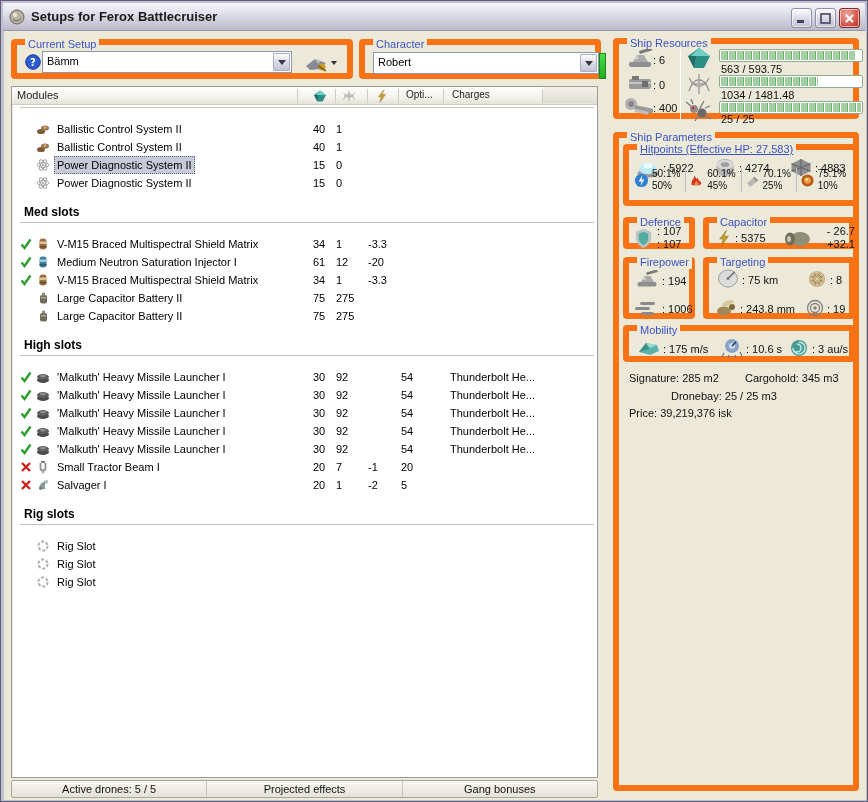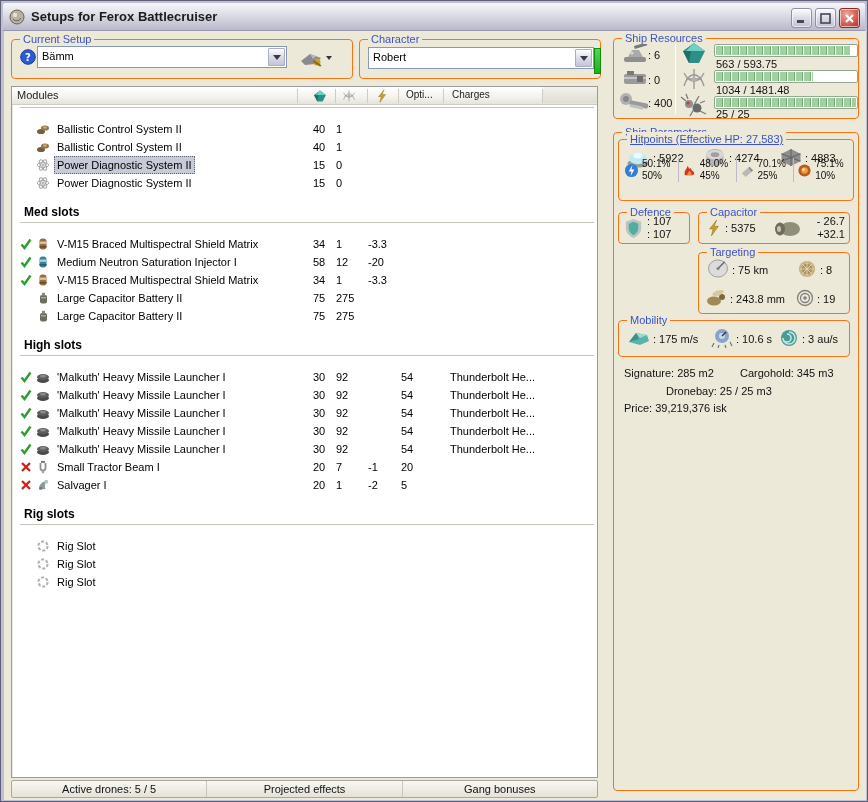--- a/index.html
+++ b/index.html
@@ -10,21 +10,21 @@
     background:linear-gradient(180deg,#f6f6fa 0%,#dcdce6 45%,#b9b9cb 100%);
     border-bottom:1px solid #9897ab;display:flex;align-items:center;padding:0 6px;border-radius:2px 2px 0 0;}
   .app-icon{width:16px;height:16px;display:inline-block;margin-right:6px;flex:0 0 auto;}
   .title-text{font-size:13px;font-weight:bold;color:#1b1b1b;}
   .winbtns{position:absolute;right:5px;top:5px;display:flex;gap:3px;}
   .wbtn{width:21px;height:20px;border-radius:3px;border:1px solid #8f8fa8;display:flex;align-items:center;justify-content:center;
     background:linear-gradient(180deg,#fdfdfe,#d8d8e4 55%,#c2c2d4);box-shadow:inset 0 0 0 1px rgba(255,255,255,.6);}
   .wbtn.close{background:radial-gradient(circle at 35% 30%,#f0a89e,#d4574e 60%,#a82d24);border-color:#8a2a22;}
   .wbtn svg{display:block;}
   .main{position:absolute;left:3px;top:30px;width:862px;height:769px;background:#ece9d8;overflow:hidden;}
-  .groupbox{position:absolute;border:1px solid #f97316;border-radius:4px;}
+  .groupbox{position:absolute;border:6px solid #f97316;border-radius:4px;}
   .legend{position:absolute;top:-8px;left:8px;background:#ece9d8;color:#3b53c4;padding:0 3px;font-size:11px;line-height:14px;white-space:nowrap;}
   .i{display:inline-block;}
   .i svg{width:100%;height:100%;display:block;}
   .abs{position:absolute;}
   .val{position:absolute;font-size:11px;color:#111;white-space:nowrap;line-height:13px;}
   
   .combo{position:absolute;height:22px;background:#fff;border:1px solid #8a98b8;}
   .combo-value{position:absolute;left:4px;top:3px;font-size:11px;color:#000;white-space:nowrap;}
   .combo-btn{position:absolute;right:1px;top:1px;bottom:1px;width:17px;border:1px solid #a8aec4;border-radius:1px;
     background:linear-gradient(180deg,#fdfdfe,#dcdce8 50%,#c4c4d6);display:flex;align-items:center;justify-content:center;}
@@ -341,21 +341,21 @@
                 </svg>
               </span>
               <span class="mi i">
                 <svg viewBox="0 0 14 14">
                   <rect x="3.5" y="1.5" width="7" height="11" rx="3" fill="#3f7f9c"></rect>
                   <rect x="3.5" y="4.5" width="7" height="2.4" fill="#9cd4e0"></rect>
                   <rect x="3.5" y="9" width="7" height="1.6" fill="#2a5a70"></rect>
                 </svg>
               </span>
               <span class="nm">Medium Neutron Saturation Injector I</span>
-              <span class="c1">58</span>
+              <span class="c1">61</span>
               <span class="c2">12</span>
               <span class="c3">-20</span>
             </div>
             <div class="mrow">
               <span class="st i">
                 <svg viewBox="0 0 12 12">
                   <path d="M1.5 6.5l3 3.5 6-8.5" fill="none" stroke="#2f9e2f" stroke-width="2.4"></path>
                 </svg>
               </span>
               <span class="mi i">
@@ -611,21 +611,21 @@
               </div>
             </div>
             <div class="rcell">
               <span class="i">
                 <svg viewBox="0 0 16 16">
                   <path d="M3 13C2 8 5 7 6 3c2 3 1 4 3 2 0 0 1 3 3 4 2 2 1 3-1 4z" fill="#d23420"></path>
                   <path d="M6 13c-1-2 1-3 2-5 1 2 3 3 2 5z" fill="#f08a40"></path>
                 </svg>
               </span>
               <div class="rvals">
-                <div>48.0%</div>
+                <div>60.1%</div>
                 <div>45%</div>
               </div>
             </div>
             <div class="rcell">
               <span class="i">
                 <svg viewBox="0 0 16 16">
                   <path d="M2 11l8-7 4 4-8 7z" fill="#b8b8b8"></path>
                   <path d="M10 4l4 4-2 1-3-4z" fill="#8a8a8a"></path>
                 </svg>
               </span>
@@ -674,20 +674,42 @@
             <svg viewBox="0 0 28 16">
               <ellipse cx="17" cy="8" rx="10" ry="7" fill="#8f8f7a"></ellipse>
               <ellipse cx="7" cy="8" rx="5" ry="6.5" fill="#6e6e5a"></ellipse>
               <ellipse cx="6" cy="8" rx="2" ry="3" fill="#c6c6b0"></ellipse>
             </svg>
           </span>
         <span class="val" style="left:104px;top:2px;width:42px;text-align:right;">- 26.7</span>
         <span class="val" style="left:104px;top:15px;width:42px;text-align:right;">+32.1</span>
       </div>
 
+      <div class="groupbox" style="left:4px;top:119px;width:72px;height:62px;">
+        <span class="legend">Firepower</span>
+        <span class="i abs" style="left:5px;top:7px;width:26px;height:19px;">
+            <svg viewBox="0 0 30 20">
+              <rect x="4" y="13" width="22" height="5" rx="2" fill="#8f8f8f"></rect>
+              <path d="M8 13l4-7h7l4 7z" fill="#aaaaaa"></path>
+              <rect x="14" y="2" width="13" height="3" transform="rotate(-16 14 2)" fill="#787878"></rect>
+              <circle cx="12" cy="9" r="1.5" fill="#d8d8d8"></circle>
+            </svg>
+          </span>
+        <span class="val" style="left:33px;top:12px;">: 194</span>
+        <span class="i abs" style="left:5px;top:38px;width:24px;height:14px;">
+            <svg viewBox="0 0 24 14">
+              <g fill="#8a8a8a">
+                <rect x="6" y="1" width="15" height="3" rx="1.5"></rect>
+                <rect x="1" y="6" width="15" height="3" rx="1.5"></rect>
+                <rect x="7" y="11" width="13" height="3" rx="1.5"></rect>
+              </g>
+            </svg>
+          </span>
+        <span class="val" style="left:33px;top:40px;">: 1006</span>
+      </div>
 
       <div class="groupbox" style="left:84px;top:119px;width:152px;height:62px;">
         <span class="legend">Targeting</span>
         <span class="i abs" style="left:8px;top:6px;width:22px;height:19px;">
             <svg viewBox="0 0 22 20">
               <ellipse cx="11" cy="10" rx="10" ry="9" fill="#dcdcdc"></ellipse>
               <ellipse cx="11" cy="10" rx="10" ry="9" fill="none" stroke="#9a9a9a"></ellipse>
               <path d="M11 10l7-7" stroke="#707070" stroke-width="1.6"></path>
               <circle cx="11" cy="10" r="1.6" fill="#808080"></circle>
             </svg>

